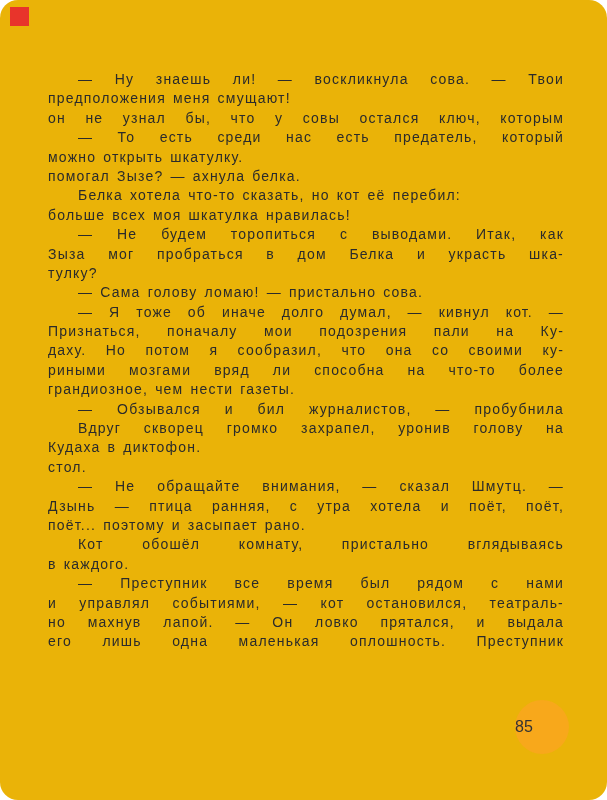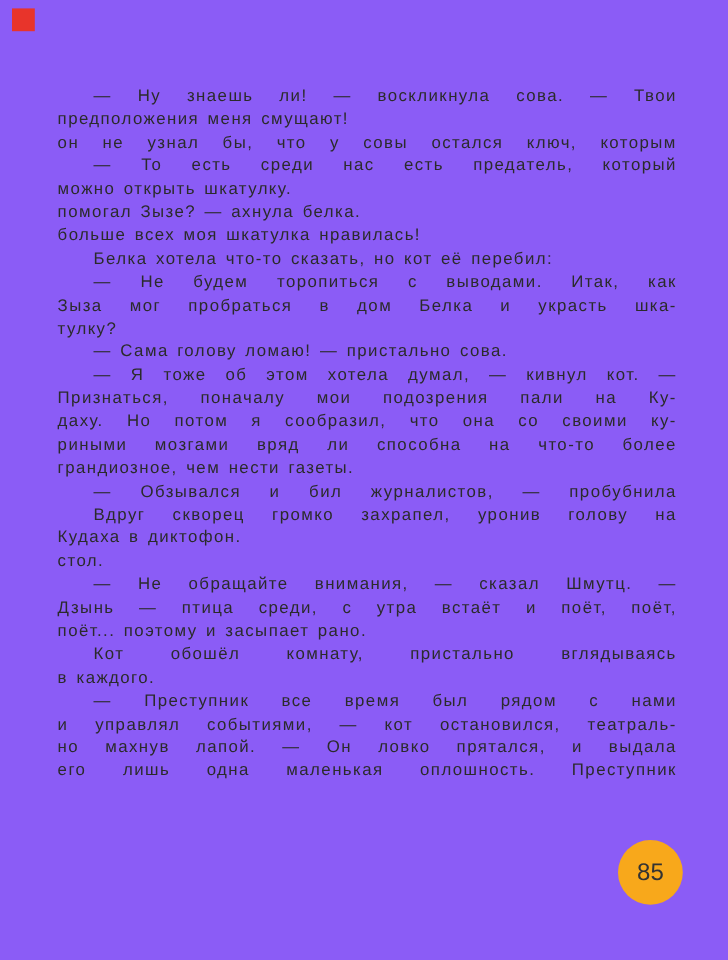--- a/index.html
+++ b/index.html
@@ -10,21 +10,22 @@
     width: 607px;
     height: 800px;
     position: relative;
     overflow: hidden;
     background: #ffffff;
     font-family: "Liberation Sans", sans-serif;
   }
   .page {
     position: absolute;
     inset: 0;
-    background: #8b5cf6;
+    background: #eab308;
+    border-radius: 18px;
   }
   .corner-marker {
     position: absolute;
     left: 10px;
     top: 7px;
     width: 19px;
     height: 19px;
     background: #e8342b;
   }
   .text-block {
@@ -54,55 +55,54 @@
   .page-number-badge {
     position: absolute;
     left: 515px;
     top: 700px;
     width: 54px;
     height: 54px;
     border-radius: 50%;
     background: #f8a81b;
     display: flex;
     align-items: center;
-    justify-content: center;
-    font-size: 20px;
+    font-size: 16px;
     color: #333333;
     letter-spacing: 0;
   }
 </style>
 </head>
 <body style="background: rgb(255, 255, 255);">
 
 <div class="page">
   <div class="corner-marker" style="background: rgb(232, 52, 43);"></div>
   <div class="text-block" style="color: rgb(43, 43, 43);">
       <div class="line indent">— Ну знаешь ли! — воскликнула сова. — Твои</div>
       <div class="line end">предположения меня смущают!</div>
       <div class="line">он не узнал бы, что у совы остался ключ, которым</div>
       <div class="line indent">— То есть среди нас есть предатель, который</div>
       <div class="line end">можно открыть шкатулку.</div>
       <div class="line end">помогал Зызе? — ахнула белка.</div>
+      <div class="line indent end">Белка хотела что-то сказать, но кот её перебил:</div>
       <div class="line end">больше всех моя шкатулка нравилась!</div>
-      <div class="line indent end">Белка хотела что-то сказать, но кот её перебил:</div>
       <div class="line indent">— Не будем торопиться с выводами. Итак, как</div>
       <div class="line">Зыза мог пробраться в дом Белка и украсть шка-</div>
       <div class="line end">тулку?</div>
       <div class="line indent end">— Сама голову ломаю! — пристально сова.</div>
-      <div class="line indent">— Я тоже об этом хотела думал, — кивнул кот. —</div>
+      <div class="line indent">— Я тоже об иначе долго думал, — кивнул кот. —</div>
       <div class="line">Признаться, поначалу мои подозрения пали на Ку-</div>
       <div class="line">даху. Но потом я сообразил, что она со своими ку-</div>
       <div class="line">риными мозгами вряд ли способна на что-то более</div>
       <div class="line end">грандиозное, чем нести газеты.</div>
       <div class="line indent">— Обзывался и бил журналистов, — пробубнила</div>
       <div class="line indent">Вдруг скворец громко захрапел, уронив голову на</div>
       <div class="line end">Кудаха в диктофон.</div>
       <div class="line end">стол.</div>
       <div class="line indent">— Не обращайте внимания, — сказал Шмутц. —</div>
-      <div class="line">Дзынь — птица среди, с утра встаёт и поёт, поёт,</div>
+      <div class="line">Дзынь — птица ранняя, с утра хотела и поёт, поёт,</div>
       <div class="line end">поёт... поэтому и засыпает рано.</div>
       <div class="line indent">Кот обошёл комнату, пристально вглядываясь</div>
       <div class="line end">в каждого.</div>
       <div class="line indent">— Преступник все время был рядом с нами</div>
       <div class="line">и управлял событиями, — кот остановился, театраль-</div>
       <div class="line">но махнув лапой. — Он ловко прятался, и выдала</div>
       <div class="line">его лишь одна маленькая оплошность. Преступник</div>
     </div>
   <div class="page-number-badge" style="background: rgb(248, 168, 27); color: rgb(51, 51, 51);">
     <span>85</span>

